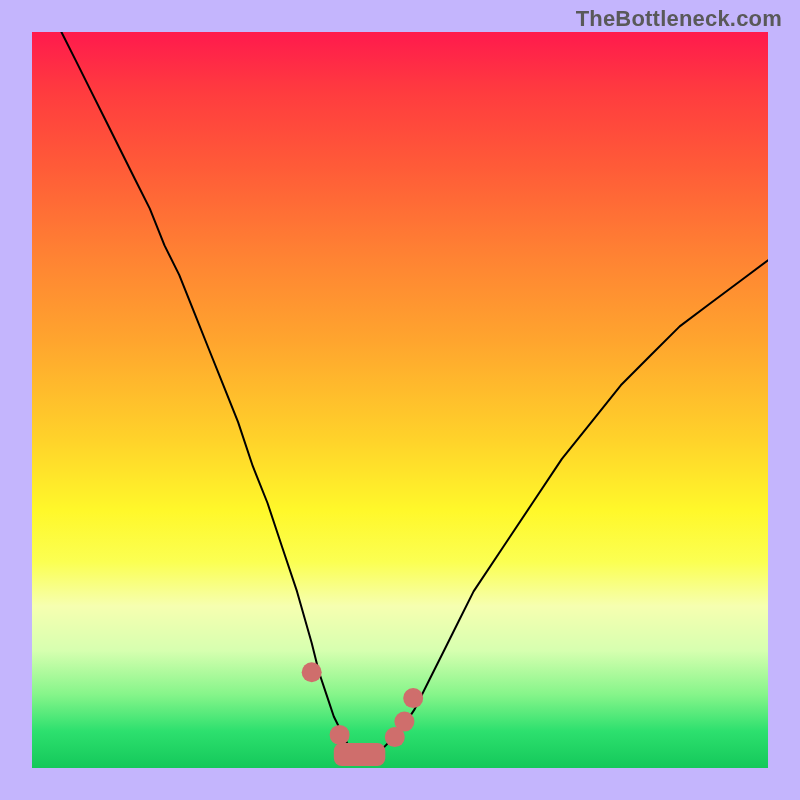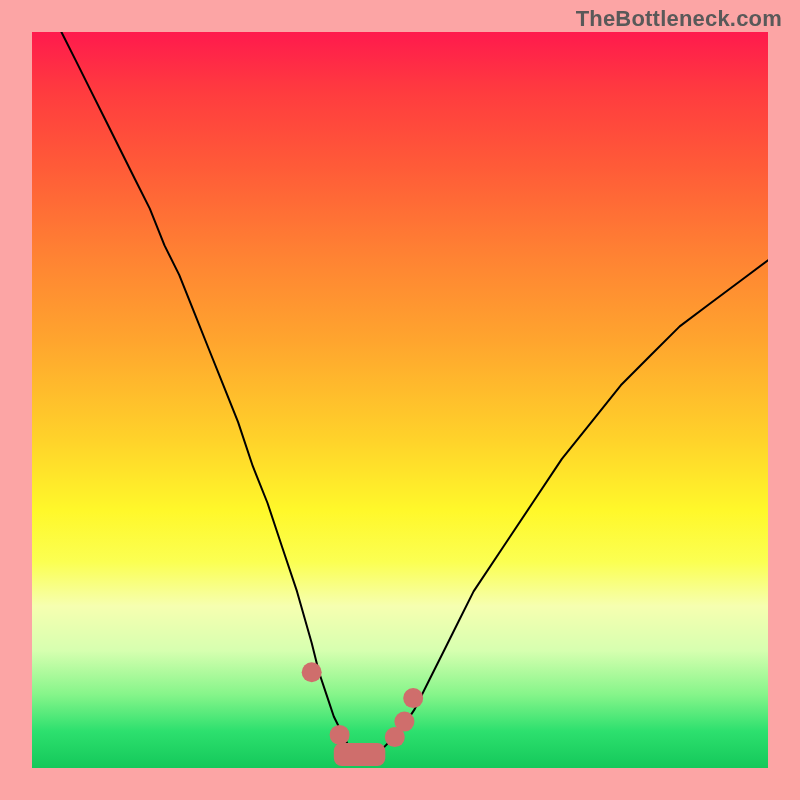--- a/index.html
+++ b/index.html
@@ -10,21 +10,21 @@
     background: #000;
     overflow: hidden;
     font-family: Arial, Helvetica, sans-serif;
   }
   .frame {
     position: absolute;
     top: 0;
     left: 0;
     width: 800px;
     height: 800px;
-    background: #fca5a5;
+    background: #c4b5fd;
   }
   .plot {
     position: absolute;
     top: 32px;
     left: 32px;
     width: 736px;
     height: 736px;
     
     background: linear-gradient(
       to bottom,

